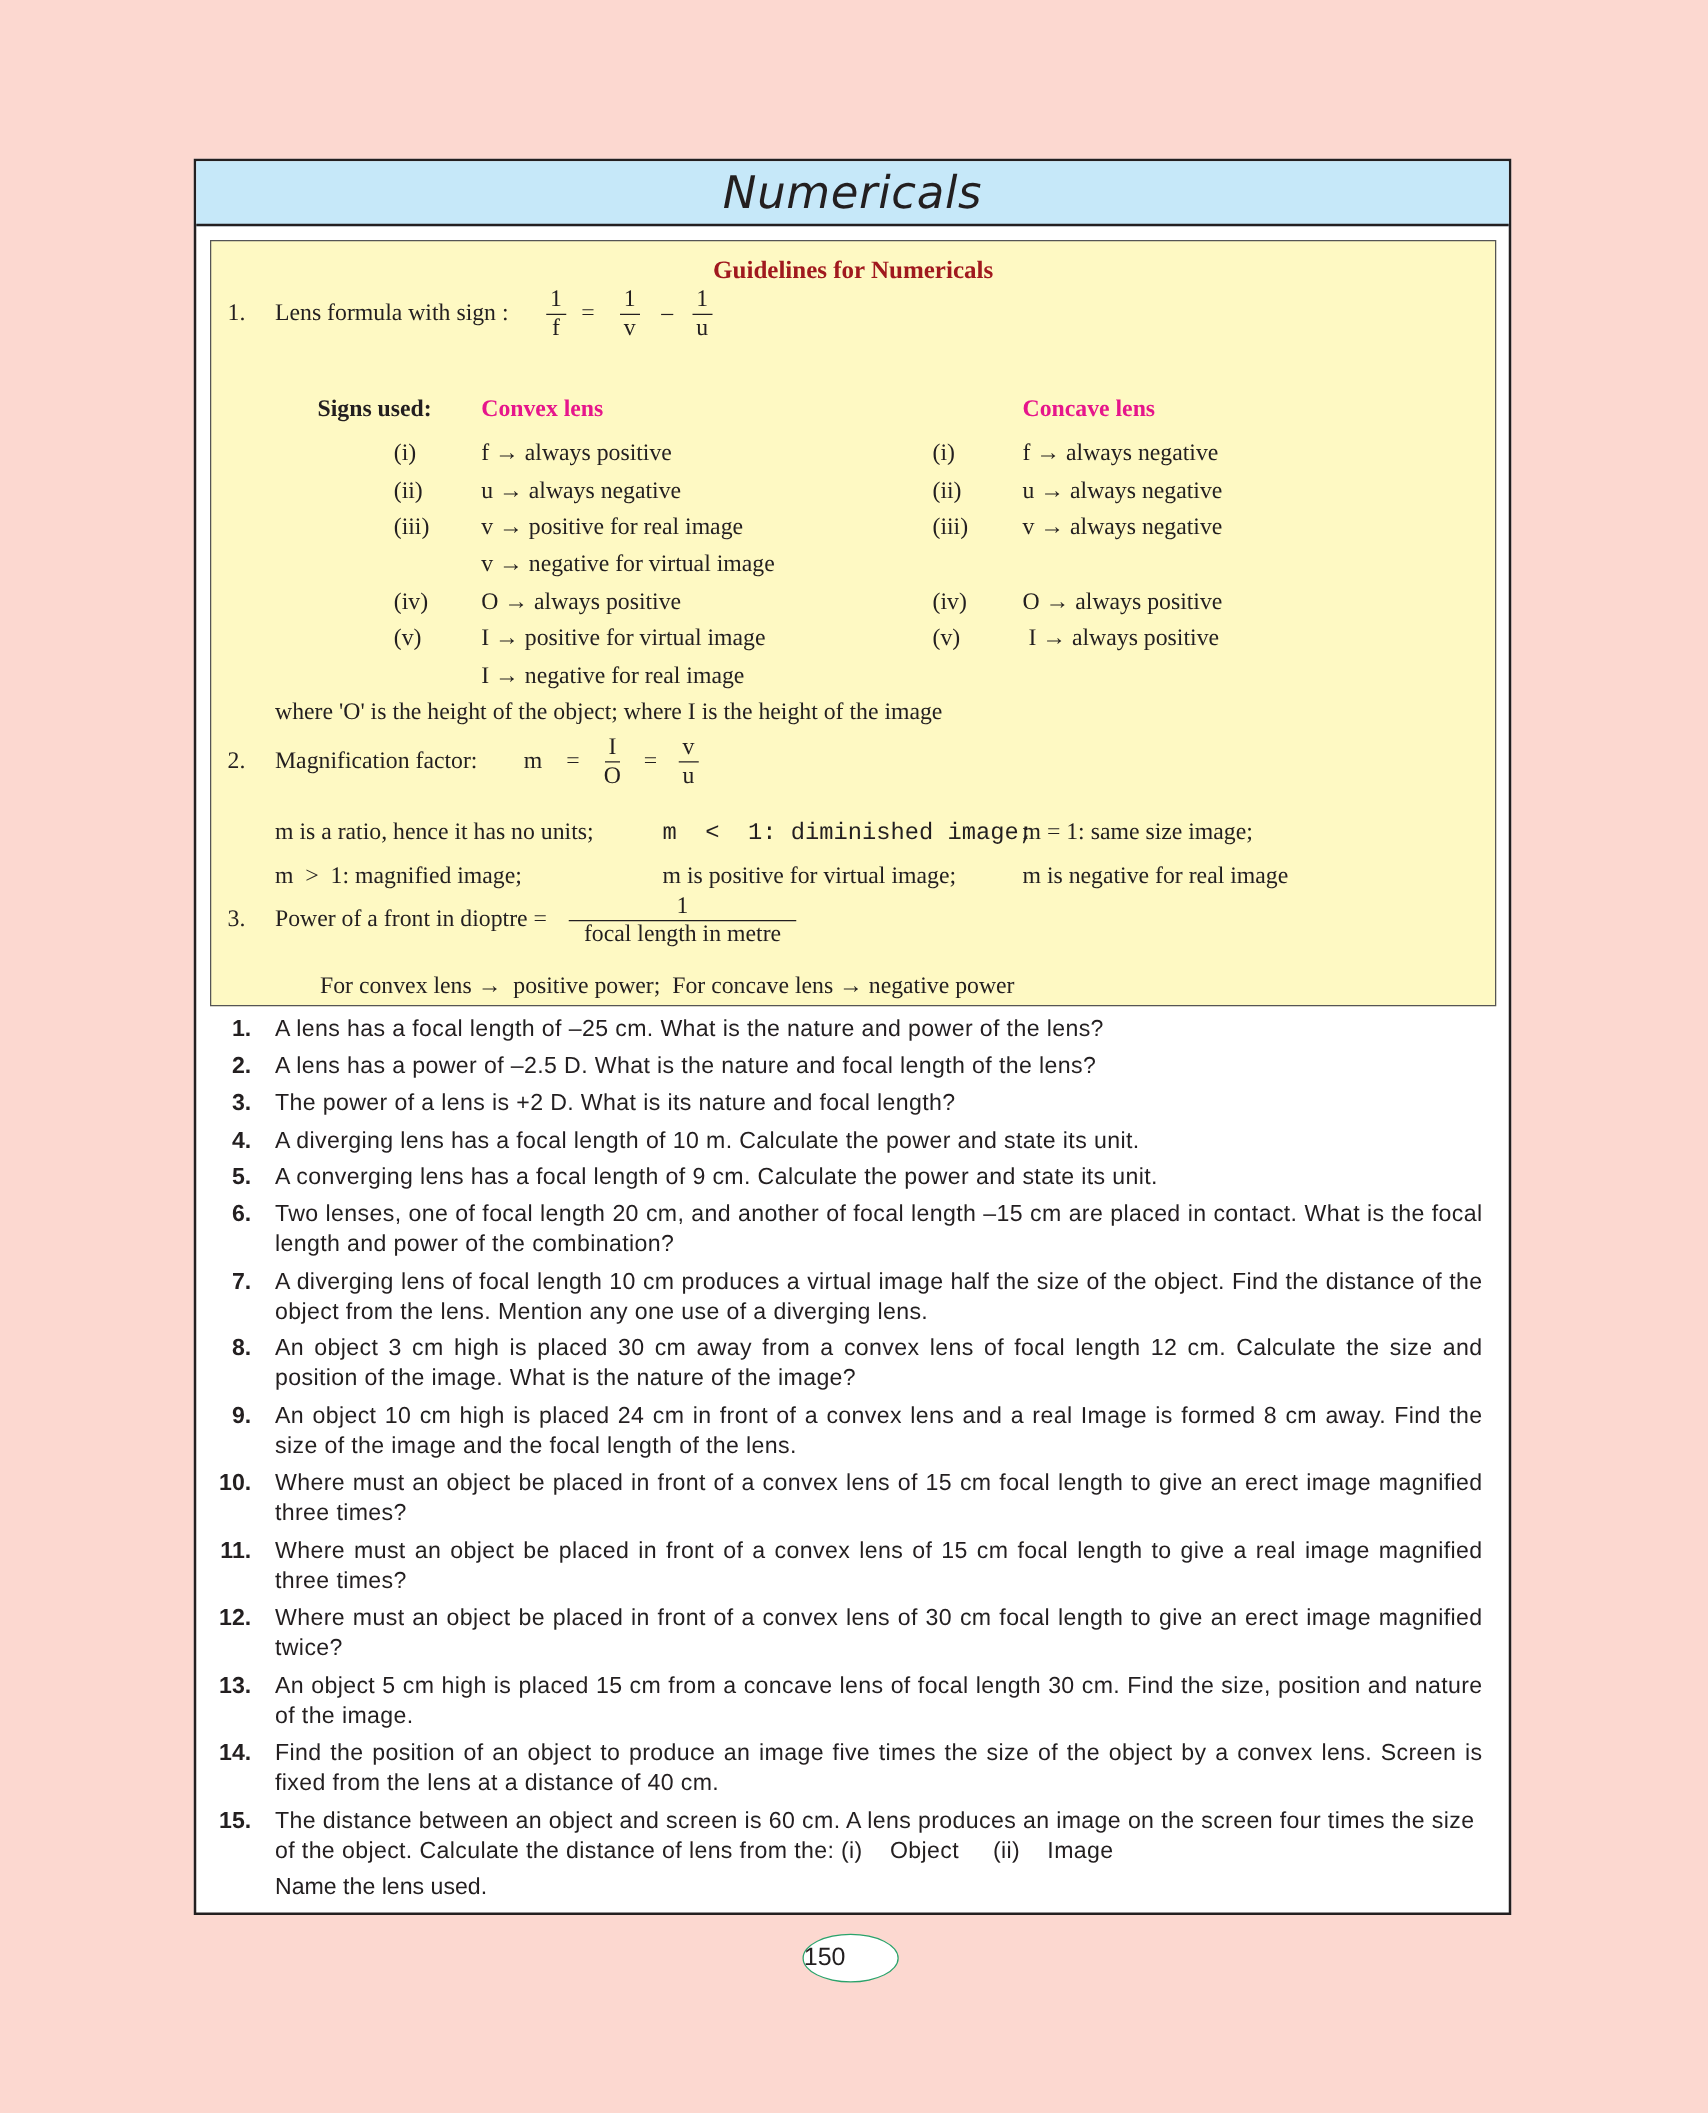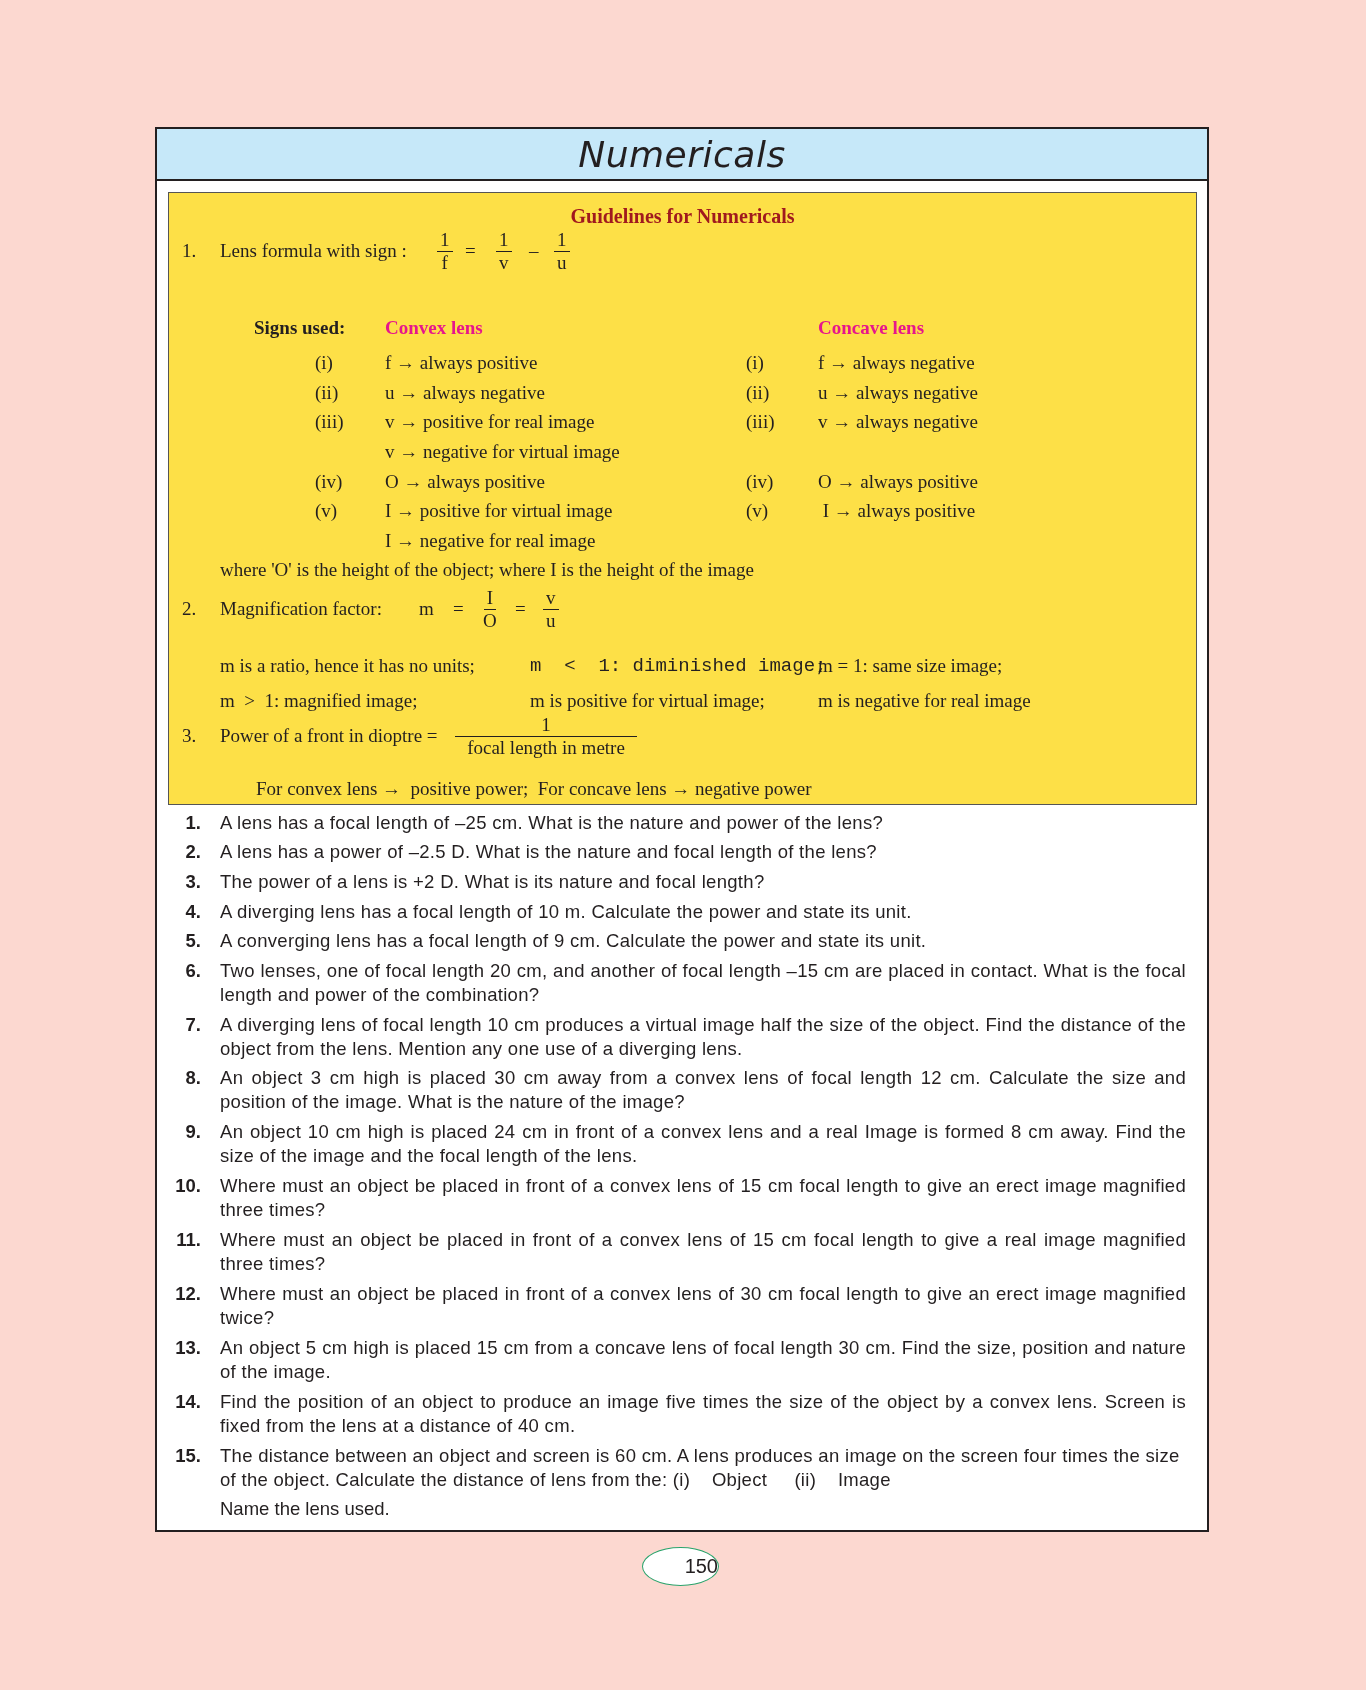--- a/index.html
+++ b/index.html
@@ -32,21 +32,21 @@
     font-style: italic;
     letter-spacing: 0.5px;
     color: #231f20;
   }
   .guide {
     position: absolute;
     left: 11px; top: 63px;
     width: 1029px; height: 613px;
     box-sizing: border-box;
     border: 1.5px solid #555;
-    background: #fde047;
+    background: #fef9c3;
     font-size: 19px;
   }
   .guide-title {
     position: absolute; left: 0; right: 0; top: 12px;
     text-align: center;
     font-weight: bold;
     color: #a0191e;
     font-size: 20px;
   }
   .abs { position: absolute; white-space: nowrap; }
@@ -77,21 +77,21 @@
     letter-spacing: 0.3px;
   }
   .q-extra { position: absolute; left: 63px; }
   .page-num {
     position: absolute;
     left: 642px; top: 1547px;
     width: 75px; height: 37px;
     border: 1.5px solid #2aa36b;
     border-radius: 50%;
     background: #ffffff;
-    display: flex; align-items: center; justify-content: flex-end;
+    display: flex; align-items: center; justify-content: flex-start;
     font-family: "Liberation Sans", sans-serif;
     font-size: 20px;
   }
 </style>
 </head>
 <body>
 
 <div class="frame">
   <div class="header">
     <span class="header-title">Numericals</span>

